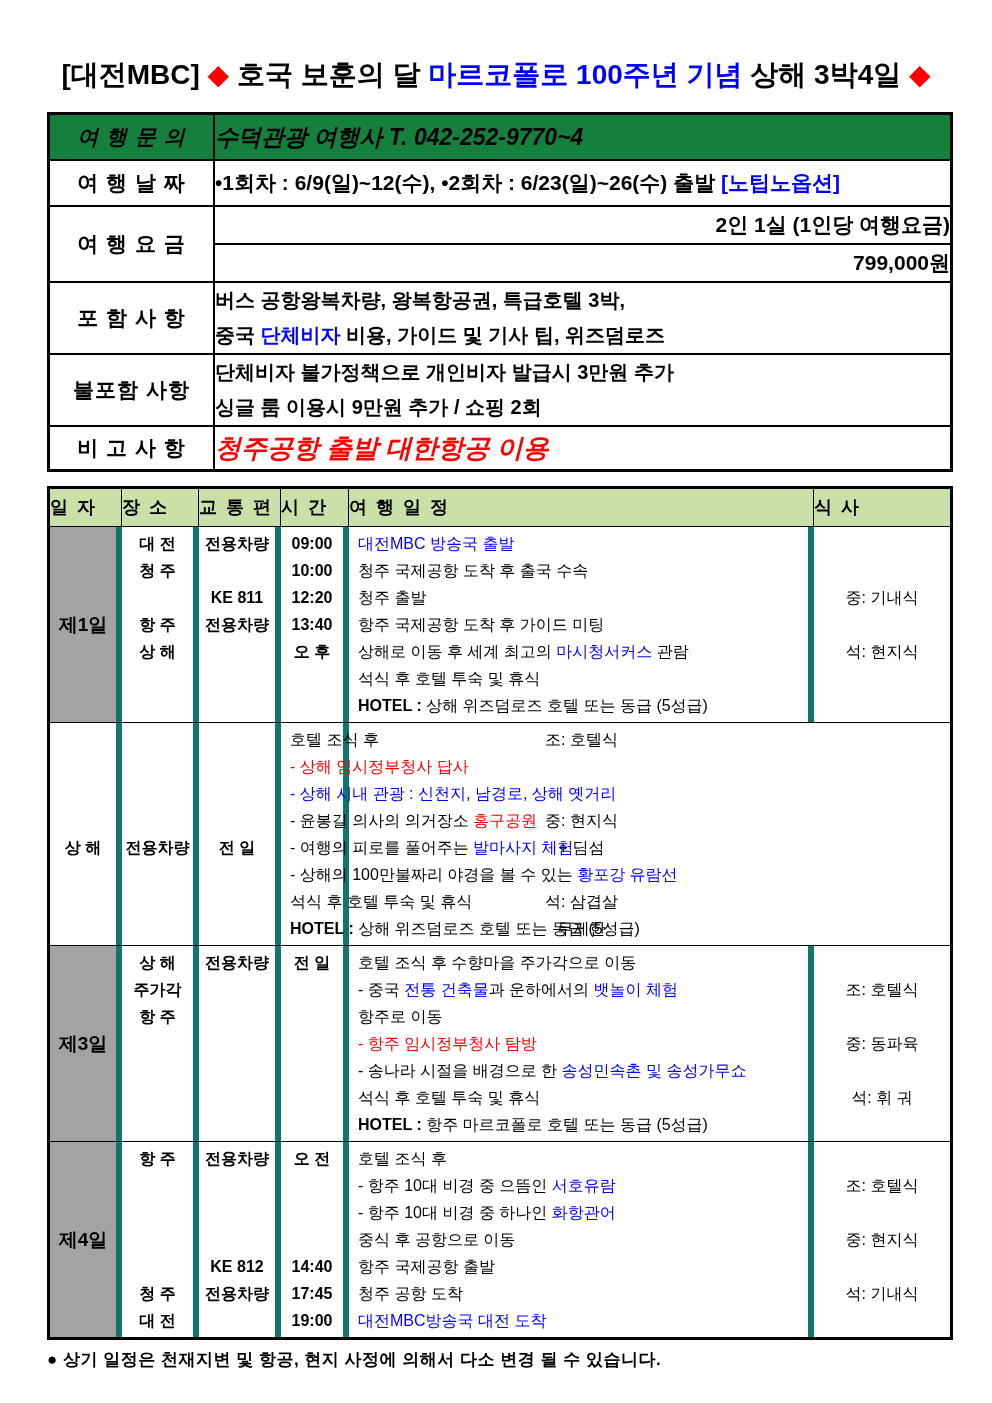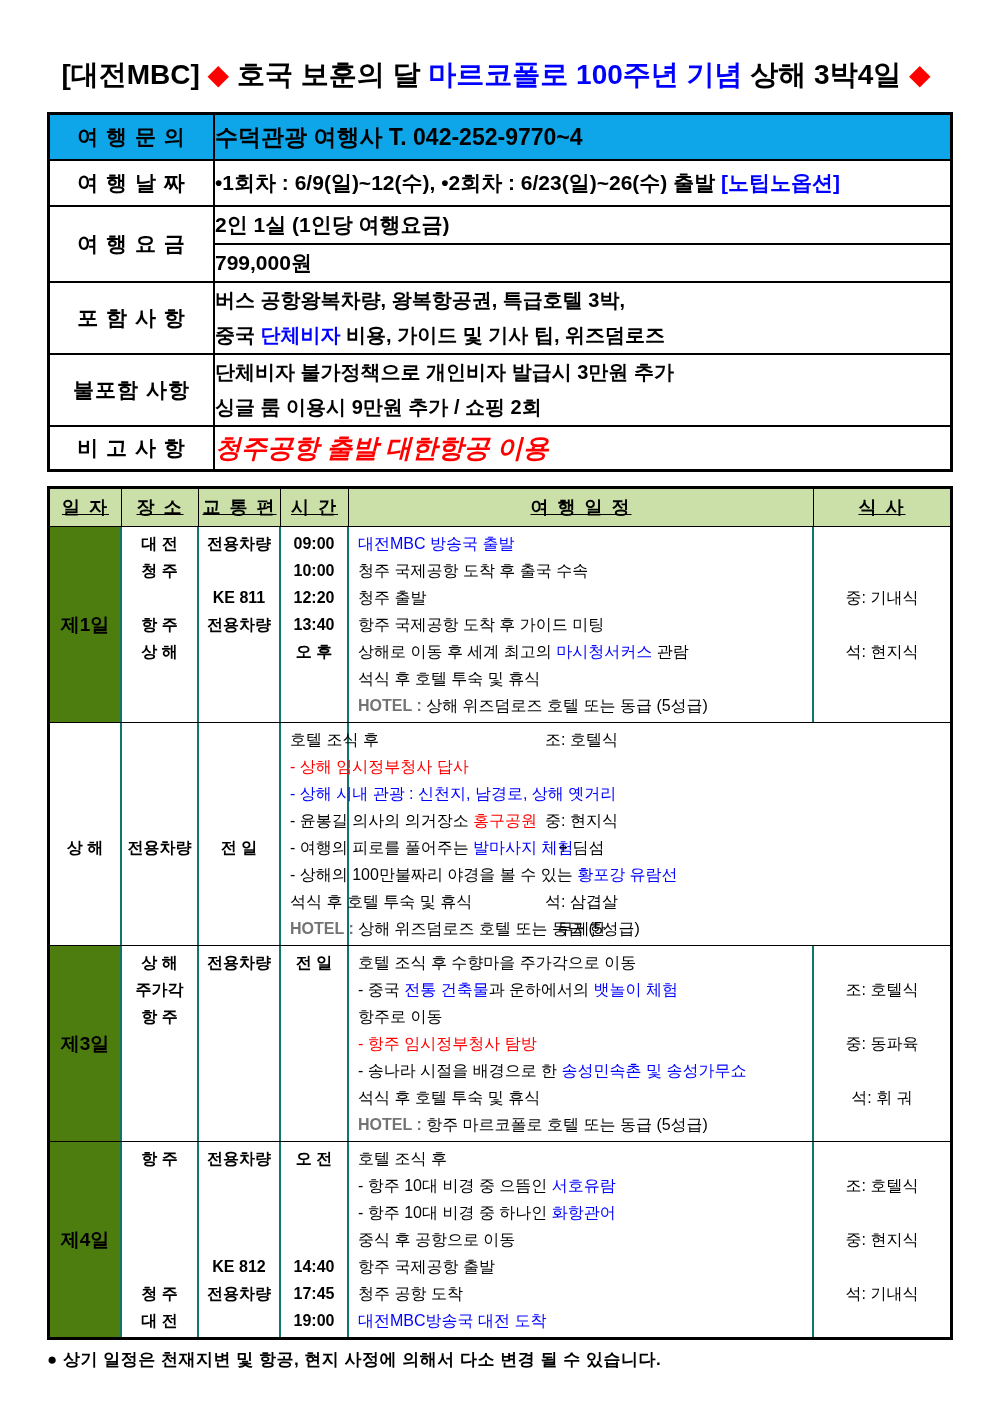--- a/index.html
+++ b/index.html
@@ -24,62 +24,62 @@
     border-collapse:collapse;table-layout:fixed;
     margin:18px 0 0 47px;width:906px;
     border:3px solid #000;
   }
   table.info td{border:2px solid #000;padding:0;}
   td.lbl{
     width:163px;text-align:center;vertical-align:middle;
     font-weight:bold;font-size:21px;letter-spacing:1px;
   }
   td.val{font-weight:bold;font-size:21px;padding-left:12px;vertical-align:middle;}
-  tr.r-contact td{height:44px;background:#0ea5e9;}
+  tr.r-contact td{height:44px;background:#15803d;font-style:italic;}
   tr.r-contact td.val{font-size:23px;}
   tr.r-dates td{height:44px;}
-  td.val.centered{text-align:left;padding-left:0;}
+  td.val.centered{text-align:right;padding-left:12px;}
   tr.r-price td{height:36px;}
   tr.r-included td{height:68px;}
   tr.r-excluded td{height:64px;}
   .twoline{line-height:31px;padding:2px 0;font-size:20px;font-weight:bold;}
   tr.r-note td{height:42px;}
   tr.r-note td.val{font-size:26px;font-weight:bold;font-style:italic;}
 
   
   .it-table{
     width:900px;margin:14px 0 0 47px;
     border:3px solid #000;
   }
   .grid-row{display:grid;grid-template-columns:72px 77px 82px 68px 465px 136px;}
   .hc{
     background:#cbe0a8;
     border-right:1px solid #000;border-bottom:1px solid #000;
-    height:37px;line-height:37px;text-align:center;
-    font-weight:bold;font-size:18px;letter-spacing:2px;text-decoration:underline;
+    height:37px;line-height:37px;
+    font-weight:bold;font-size:18px;letter-spacing:2px;
   }
   .hc:last-child{border-right:none;}
   .day{border-bottom:1px solid #000;}
   .day:last-child{border-bottom:none;}
-  .cell{border-right:2px solid #0f766e;padding:3px 0;}
+  .cell{border-right:6px solid #0f766e;padding:3px 0;}
   .cell:last-child{border-right:none;}
   .day-label-cell{
-    background:#4d7c0f;display:flex;align-items:center;justify-content:center;
+    background:#a3a3a3;display:flex;align-items:center;justify-content:center;
     font-weight:bold;font-size:19px;
   }
   .line{height:27px;line-height:27px;font-size:16px;white-space:nowrap;}
   .place .line{text-align:center;font-weight:bold;}
   .transport .line{text-align:center;font-weight:bold;}
   .time .line{text-align:center;font-weight:bold;}
   .schedule .line{text-align:left;padding-left:9px;}
   .meal .line{text-align:center;}
   .sk{color:#000;}
   .sb{color:#0000ff;}
   .sr{color:#ff0000;}
-  .skb{color:#737373;font-weight:bold;}
+  .skb{color:#000000;font-weight:bold;}
 
   
   .footer{
     margin:8px 0 0 47px;font-size:17px;font-weight:bold;letter-spacing:0.5px;
   }
 </style>
 </head>
 <body>
 
 <div class="title">

